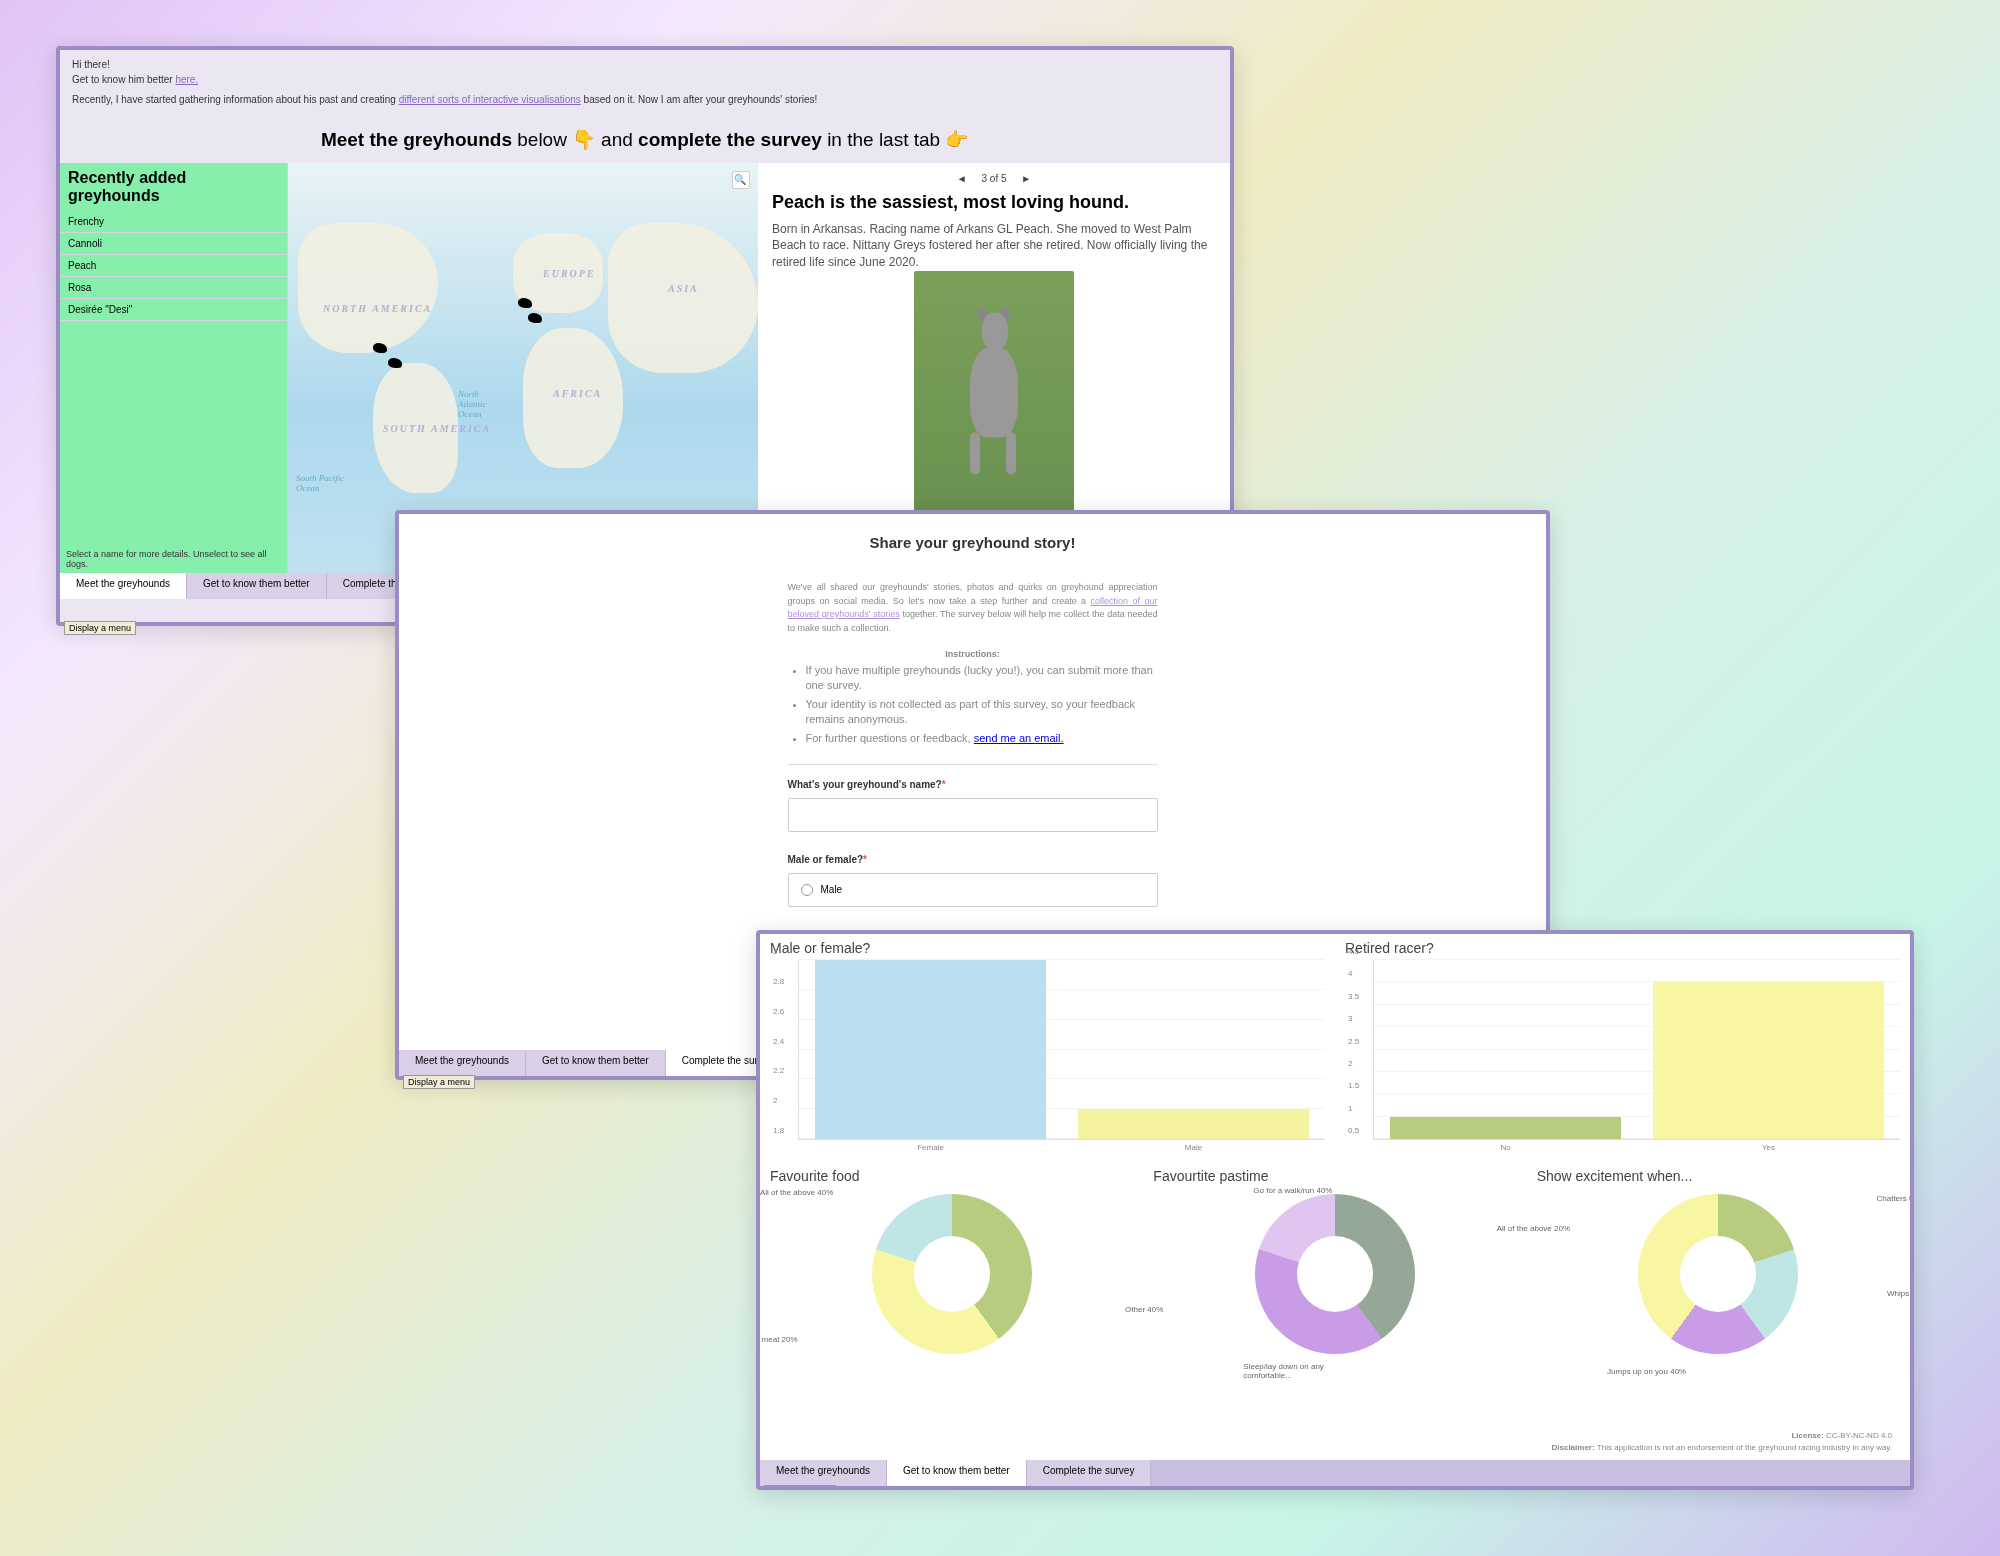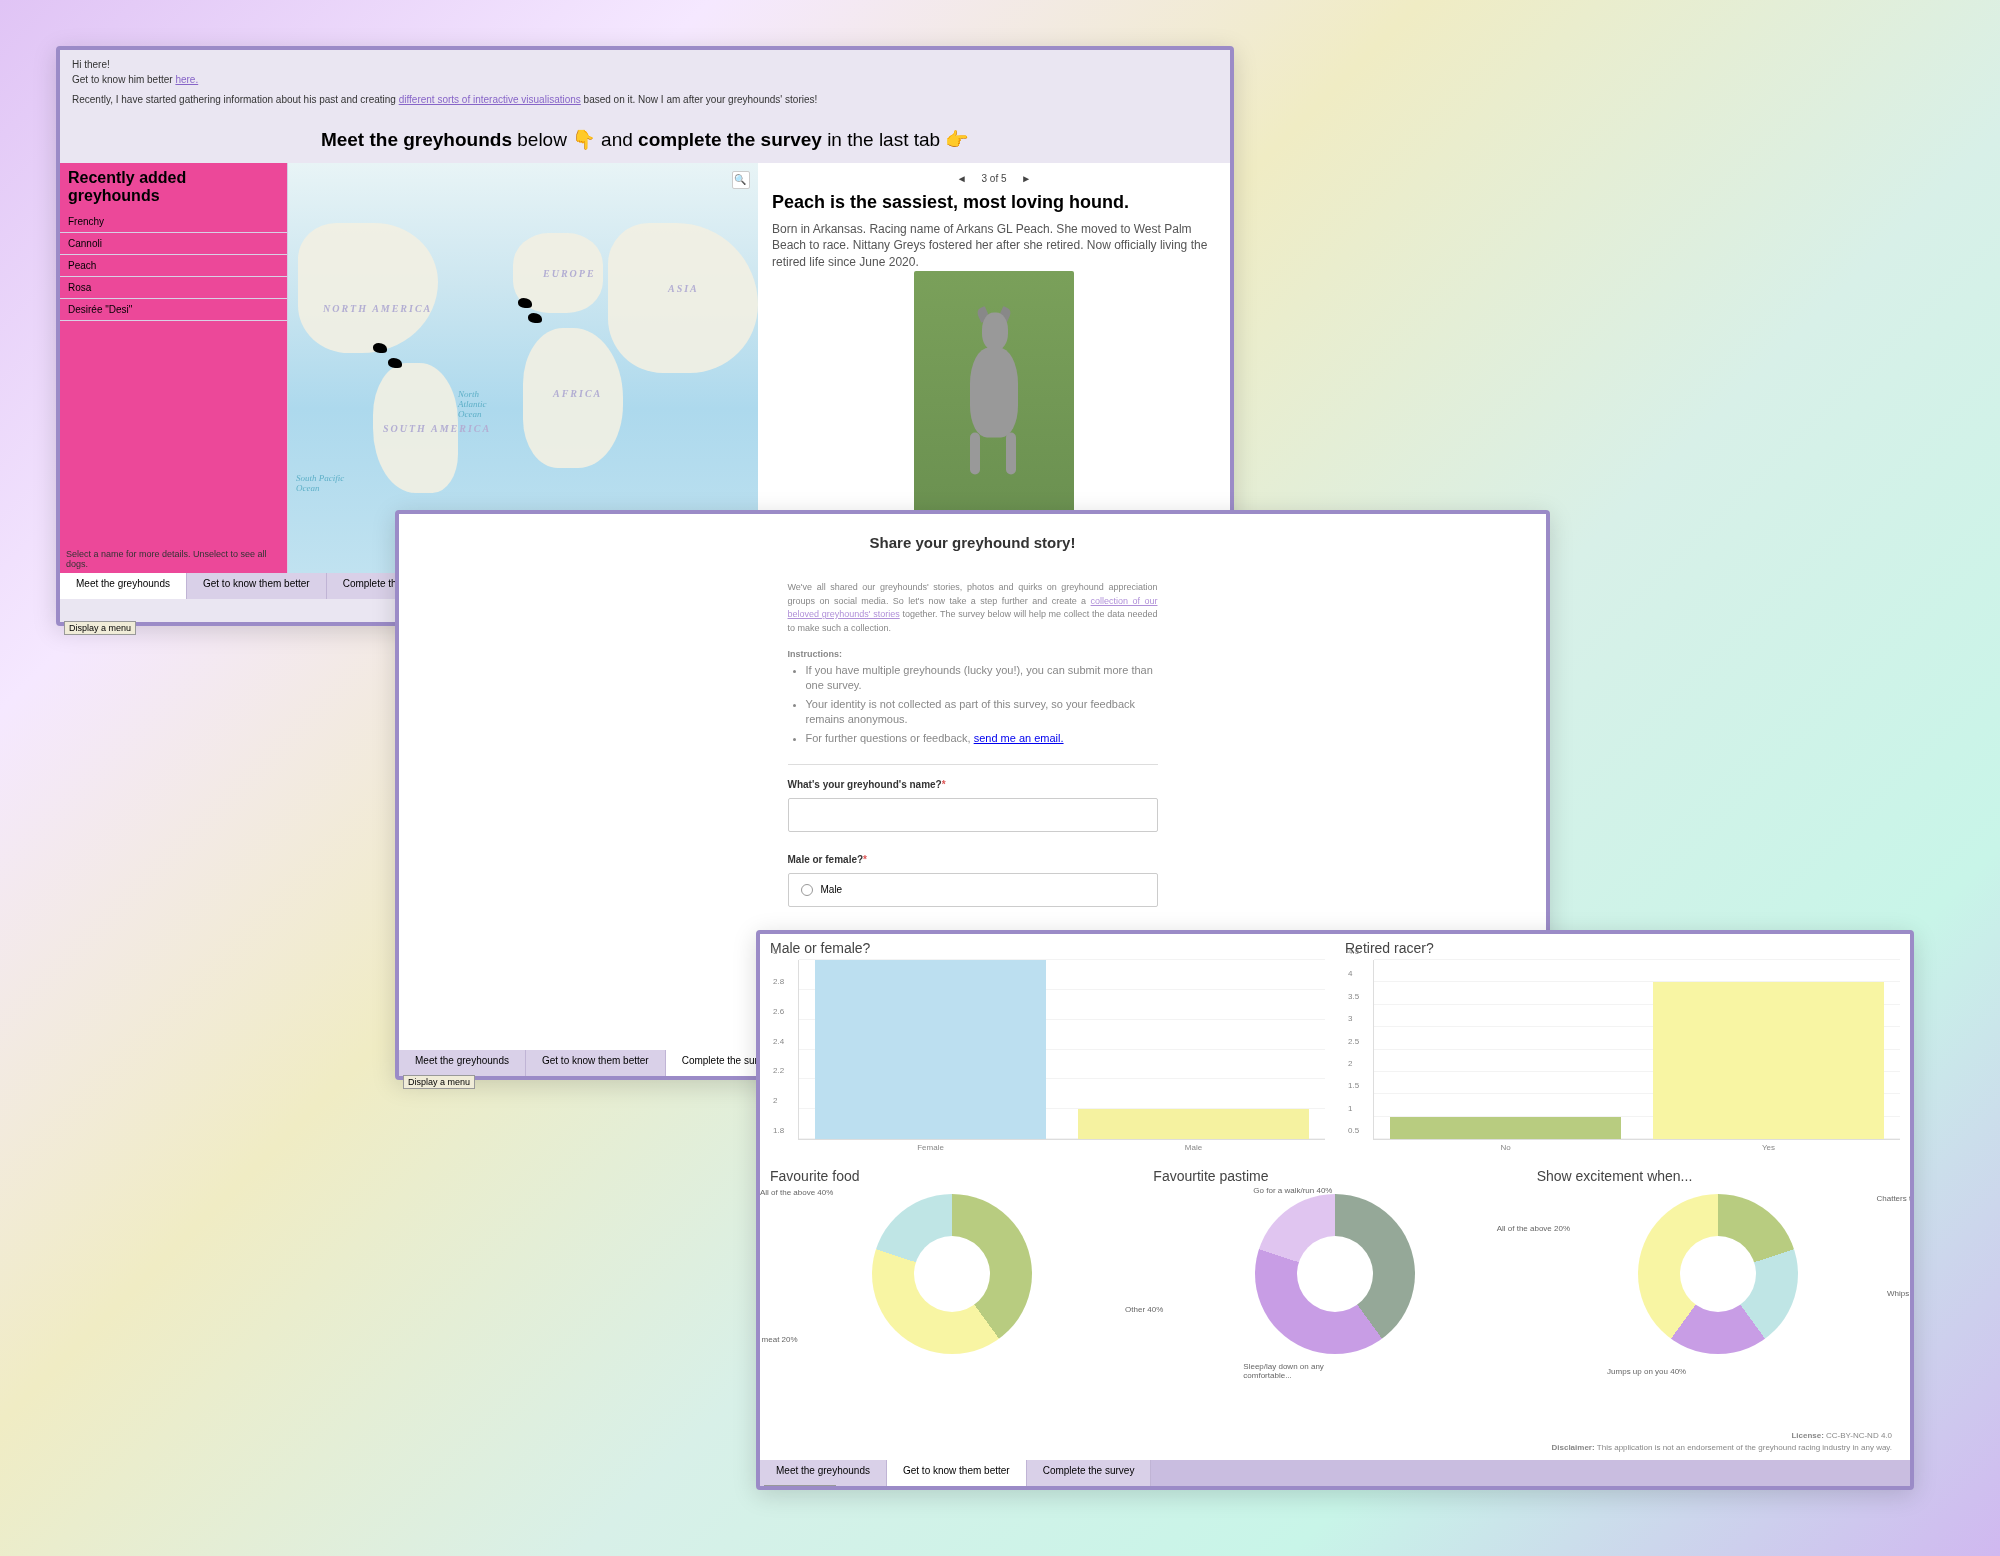--- a/index.html
+++ b/index.html
@@ -21,21 +21,21 @@
   box-shadow: 0 5px 25px rgba(0,0,0,0.15);
 }
 
 
 .w1 { left: 56px; top: 46px; width: 1178px; height: 580px; }
 .w1-intro { padding: 8px 12px; font-size: 10px; line-height: 1.45; color: #333; }
 .w1-intro a { color: #8765c8; text-decoration: underline; }
 .w1-hero { text-align: center; font-size: 19px; font-weight: 400; padding: 12px 0; }
 .w1-hero b { font-weight: 700; }
 .w1-body { display: flex; height: 410px; }
-.w1-sidebar { width: 228px; background: #ec4899; border-right: 1px solid #d4cce5; display: flex; flex-direction: column; }
+.w1-sidebar { width: 228px; background: #86efac; border-right: 1px solid #d4cce5; display: flex; flex-direction: column; }
 .w1-sidebar h3 { font-size: 16px; font-weight: 700; padding: 6px 8px; }
 .w1-list { flex: 1; }
 .w1-list div { font-size: 10px; padding: 5px 8px; border-bottom: 1px solid #d8d0e5; cursor: pointer; }
 .w1-hint { font-size: 9px; padding: 4px 6px; color: #333; }
 .w1-map {
   width: 470px;
   position: relative;
   background: linear-gradient(180deg, #e8f4f6 0%, #cce6f0 30%, #add9ed 60%, #c0e2f0 100%);
   overflow: hidden;
 }
@@ -69,21 +69,21 @@
 .tab.active { background: #fff; }
 .menu-hint { position: absolute; bottom: -13px; left: 4px; font-size: 9px; background: #f0ecd8; border: 1px solid #999; padding: 1px 4px; }
 
 
 .w2 { left: 395px; top: 510px; width: 1155px; height: 570px; }
 .survey-wrap { background: #fff; margin: 0; height: calc(100% - 26px); padding: 20px 0; overflow: hidden; }
 .survey-inner { width: 370px; margin: 0 auto; }
 .survey-title { text-align: center; font-size: 15px; font-weight: 700; color: #333; margin-bottom: 30px; }
 .survey-intro { font-size: 9px; color: #888; line-height: 1.5; text-align: justify; margin-bottom: 14px; }
 .survey-intro a { color: #b090d8; text-decoration: underline; }
-.survey-instr-title { font-size: 9px; color: #888; font-weight: 600; margin-bottom: 4px; }
+.survey-instr-title { font-size: 9px; color: #888; font-weight: 600; margin-bottom: 4px; text-align: center; }
 .survey-instr { font-size: 11px; color: #888; padding-left: 18px; margin-bottom: 18px; }
 .survey-instr li { margin-bottom: 3px; line-height: 1.4; list-style: disc; }
 .survey-hr { border: 0; border-top: 1px solid #ddd; margin-bottom: 14px; }
 .survey-q { font-size: 10px; font-weight: 600; color: #333; margin-bottom: 8px; }
 .survey-q .req { color: #d55; }
 .survey-input { width: 100%; height: 34px; border: 1px solid #ccc; border-radius: 2px; padding: 0 8px; font-size: 10px; margin-bottom: 22px; }
 .survey-radio { display: flex; align-items: center; border: 1px solid #ccc; border-radius: 2px; padding: 10px 12px; font-size: 10px; gap: 8px; }
 .radio-circle { width: 12px; height: 12px; border: 1px solid #999; border-radius: 50%; }
 
 

